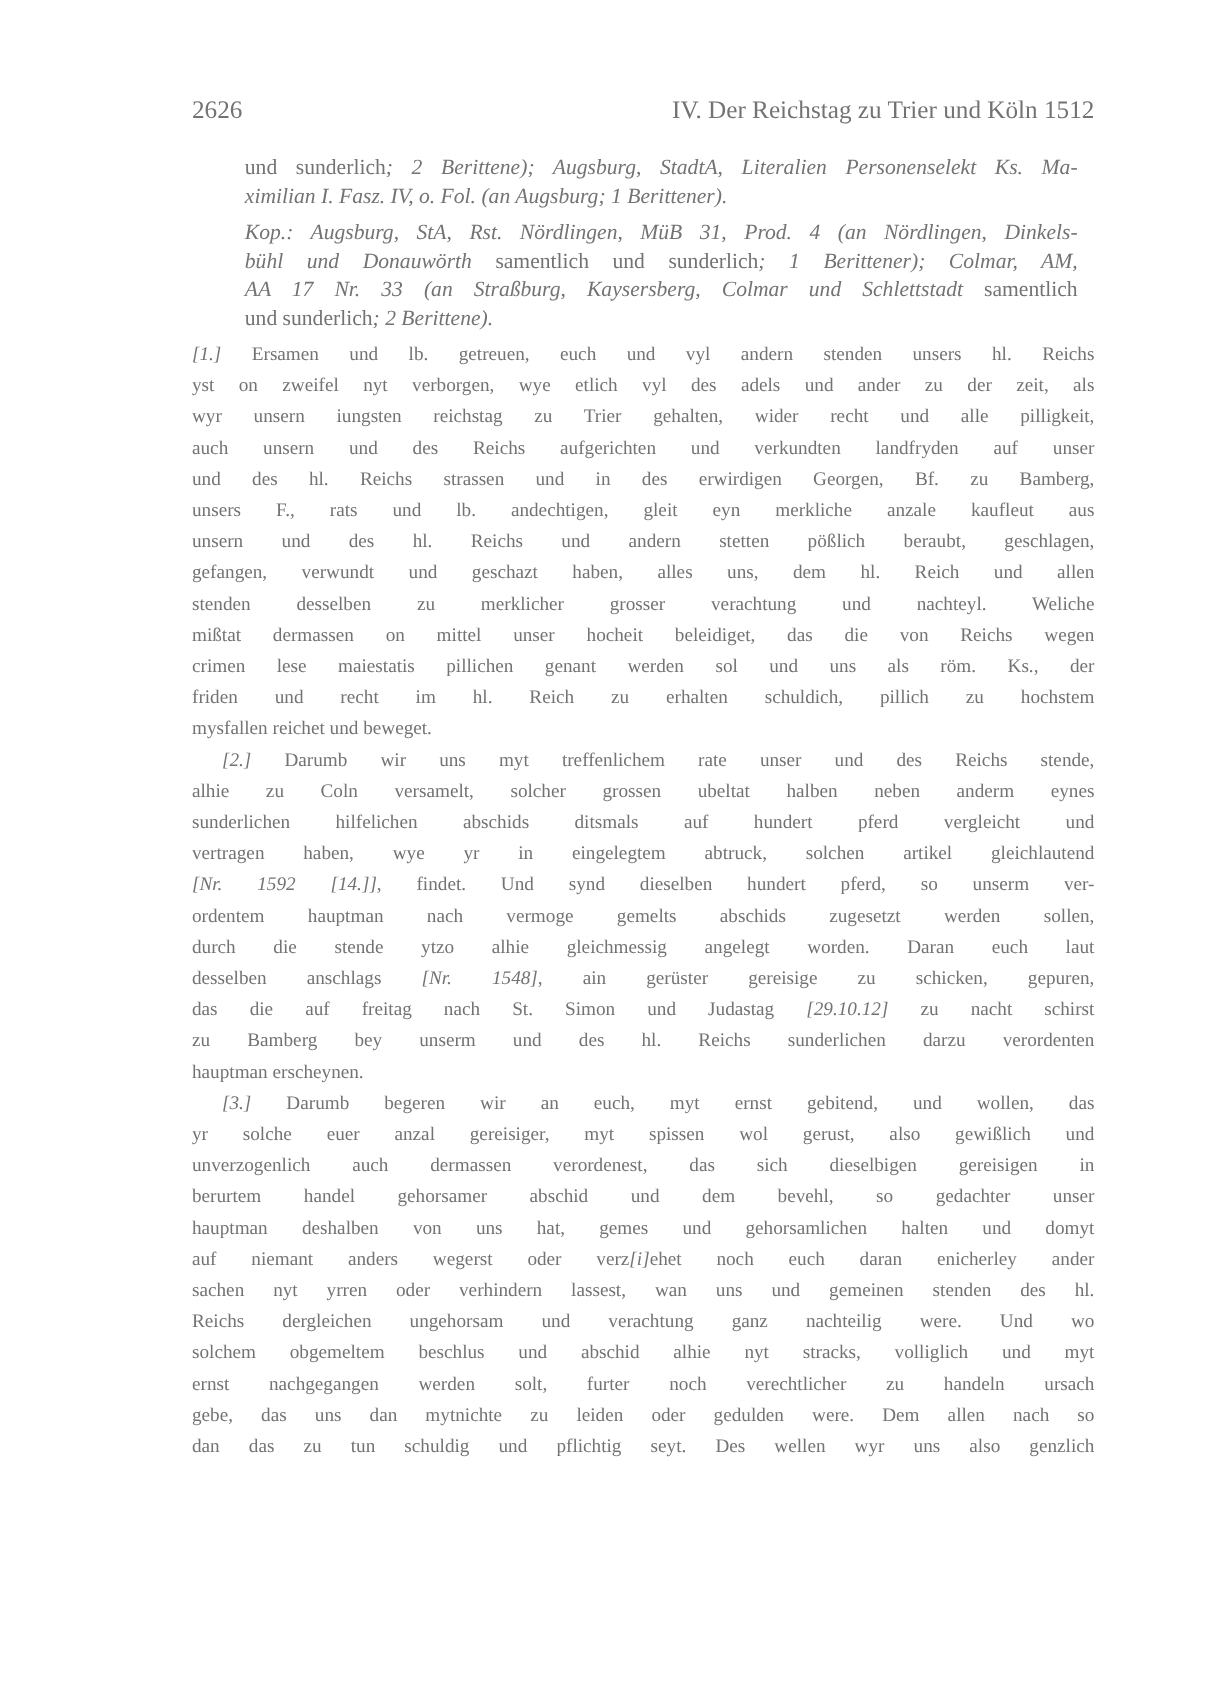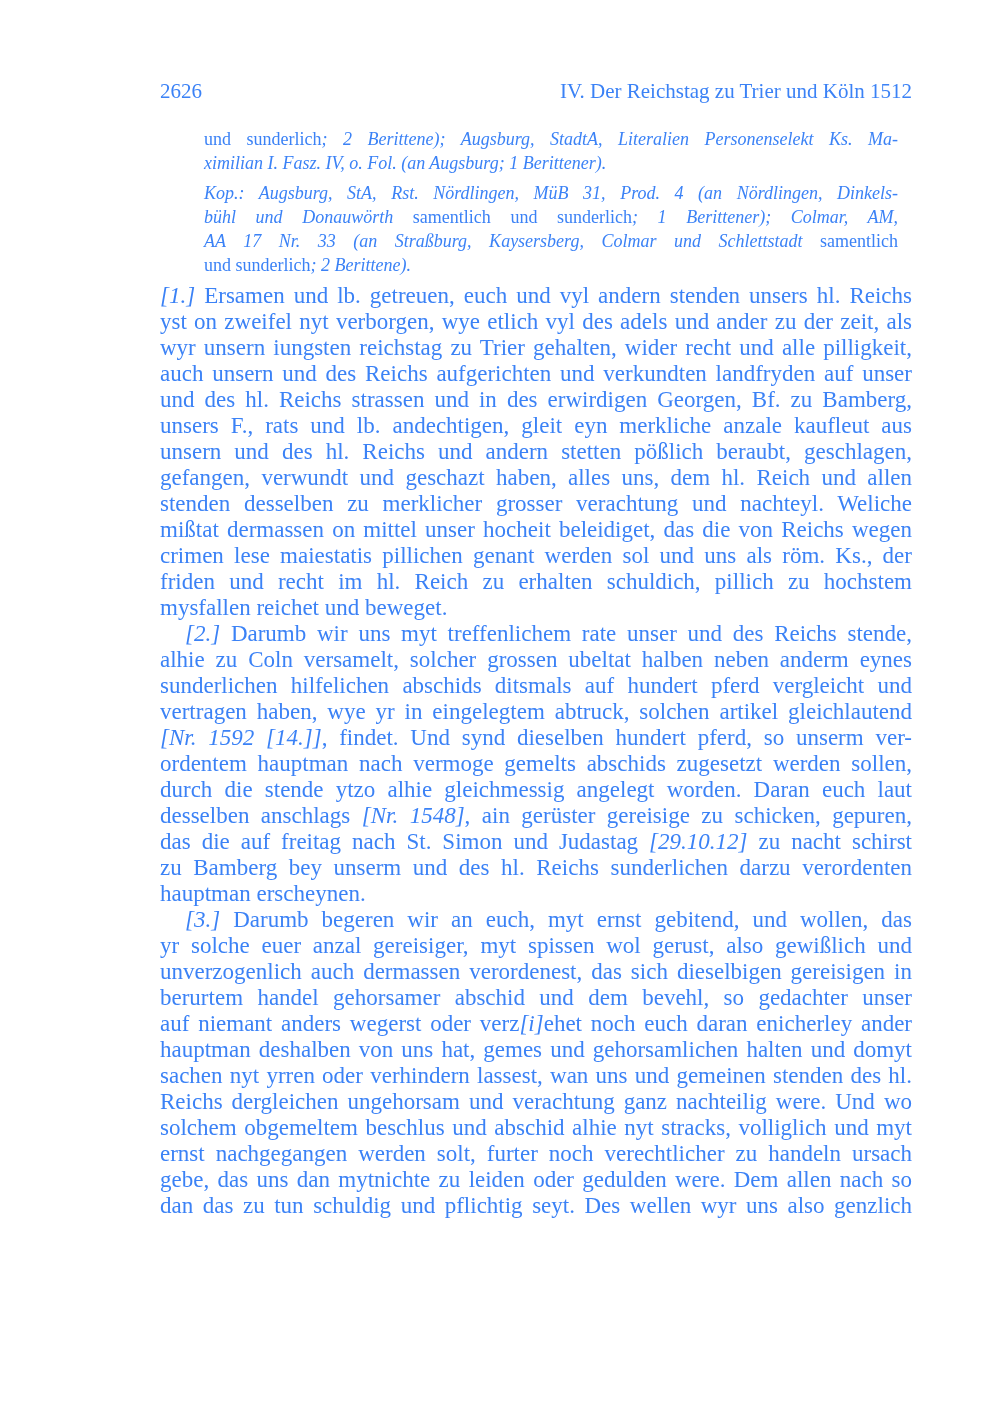--- a/index.html
+++ b/index.html
@@ -5,21 +5,21 @@
   html, body {
     margin: 0;
     padding: 0;
     background: #ffffff;
   }
   .page {
     position: relative;
     width: 1004px;
     height: 1418px;
     background: #ffffff;
-    color: #3b82f6;
+    color: #737373;
     font-family: "Liberation Serif", "DejaVu Serif", serif;
     overflow: hidden;
   }
   .text-column {
     position: absolute;
     left: 160px;
     top: 78px;
     width: 752px;
   }
   .page-header {
@@ -40,21 +40,21 @@
     margin-top: 23px;
     margin-left: 44px;
     width: 694px;
     font-size: 18px;
   }
   .apparatus .para { margin-bottom: 6px; }
   .apparatus .line { line-height: 24px; }
   .body-text {
     margin-top: 6px;
     width: 752px;
-    font-size: 23px;
+    font-size: 16px;
   }
   .body-text .line { line-height: 26px; }
   .line {
     text-align: justify;
     text-align-last: justify;
     white-space: normal;
   }
   .line.ragged { text-align-last: left; }
   .line.indent { text-indent: 25px; }
   .it { font-style: italic; }
@@ -110,22 +110,22 @@
           <div class="line"><span class="rm">desselben anschlags </span><span class="it">[Nr. 1548]</span><span class="rm">, ain gerüster gereisige zu schicken, gepuren,</span></div>
           <div class="line"><span class="rm">das die auf freitag nach St. Simon und Judastag </span><span class="it">[29.10.12]</span><span class="rm"> zu nacht schirst</span></div>
           <div class="line"><span class="rm">zu Bamberg bey unserm und des hl. Reichs sunderlichen darzu verordenten</span></div>
           <div class="line ragged"><span class="rm">hauptman erscheynen.</span></div>
         </div>
         <div class="para">
           <div class="line indent"><span class="it">[3.]</span><span class="rm"> Darumb begeren wir an euch, myt ernst gebitend, und wollen, das</span></div>
           <div class="line"><span class="rm">yr solche euer anzal gereisiger, myt spissen wol gerust, also gewißlich und</span></div>
           <div class="line"><span class="rm">unverzogenlich auch dermassen verordenest, das sich dieselbigen gereisigen in</span></div>
           <div class="line"><span class="rm">berurtem handel gehorsamer abschid und dem bevehl, so gedachter unser</span></div>
+          <div class="line"><span class="rm">hauptman deshalben von uns hat, gemes und gehorsamlichen halten und domyt</span></div>
           <div class="line"><span class="rm">auf niemant anders wegerst oder verz</span><span class="it">[i]</span><span class="rm">ehet noch euch daran enicherley ander</span></div>
-          <div class="line"><span class="rm">hauptman deshalben von uns hat, gemes und gehorsamlichen halten und domyt</span></div>
           <div class="line"><span class="rm">sachen nyt yrren oder verhindern lassest, wan uns und gemeinen stenden des hl.</span></div>
           <div class="line"><span class="rm">Reichs dergleichen ungehorsam und verachtung ganz nachteilig were. Und wo</span></div>
           <div class="line"><span class="rm">solchem obgemeltem beschlus und abschid alhie nyt stracks, volliglich und myt</span></div>
           <div class="line"><span class="rm">ernst nachgegangen werden solt, furter noch verechtlicher zu handeln ursach</span></div>
           <div class="line"><span class="rm">gebe, das uns dan mytnichte zu leiden oder gedulden were. Dem allen nach so</span></div>
           <div class="line"><span class="rm">dan das zu tun schuldig und pflichtig seyt. Des wellen wyr uns also genzlich</span></div>
         </div>
       </div>
   </div>
 </div>

